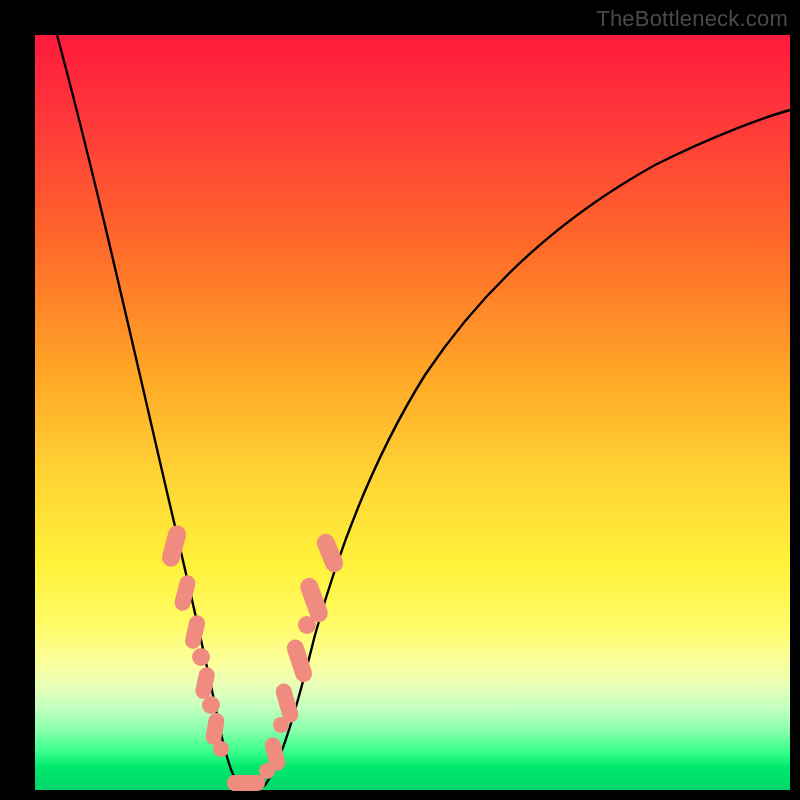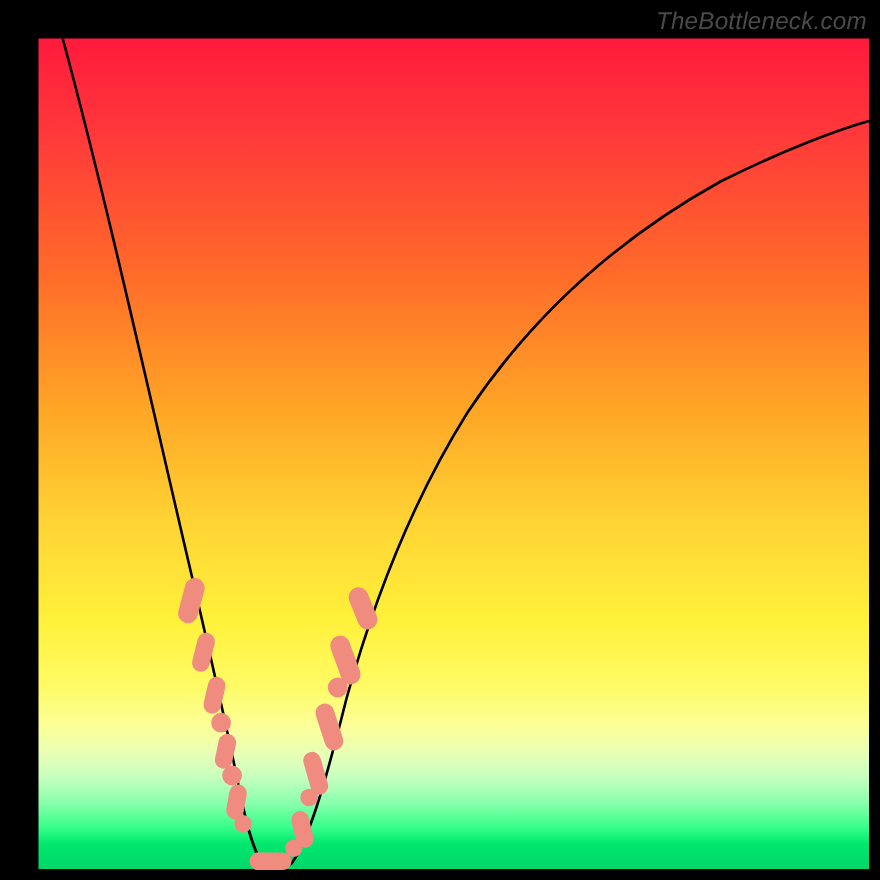--- a/index.html
+++ b/index.html
@@ -9,21 +9,20 @@
     height: 800px;
     overflow: hidden;
     background: #000;
     font-family: Arial, Helvetica, sans-serif;
   }
   .frame {
     position: relative;
     width: 800px;
     height: 748px;
     background: #000;
-    font-style: italic;
   }
   .plot-area {
     position: absolute;
     left: 35px;
     top: 35px;
     width: 755px;
     height: 755px;
     background: linear-gradient(to bottom,
       #ff1a3c 0%,
       #ff3a3a 12%,

